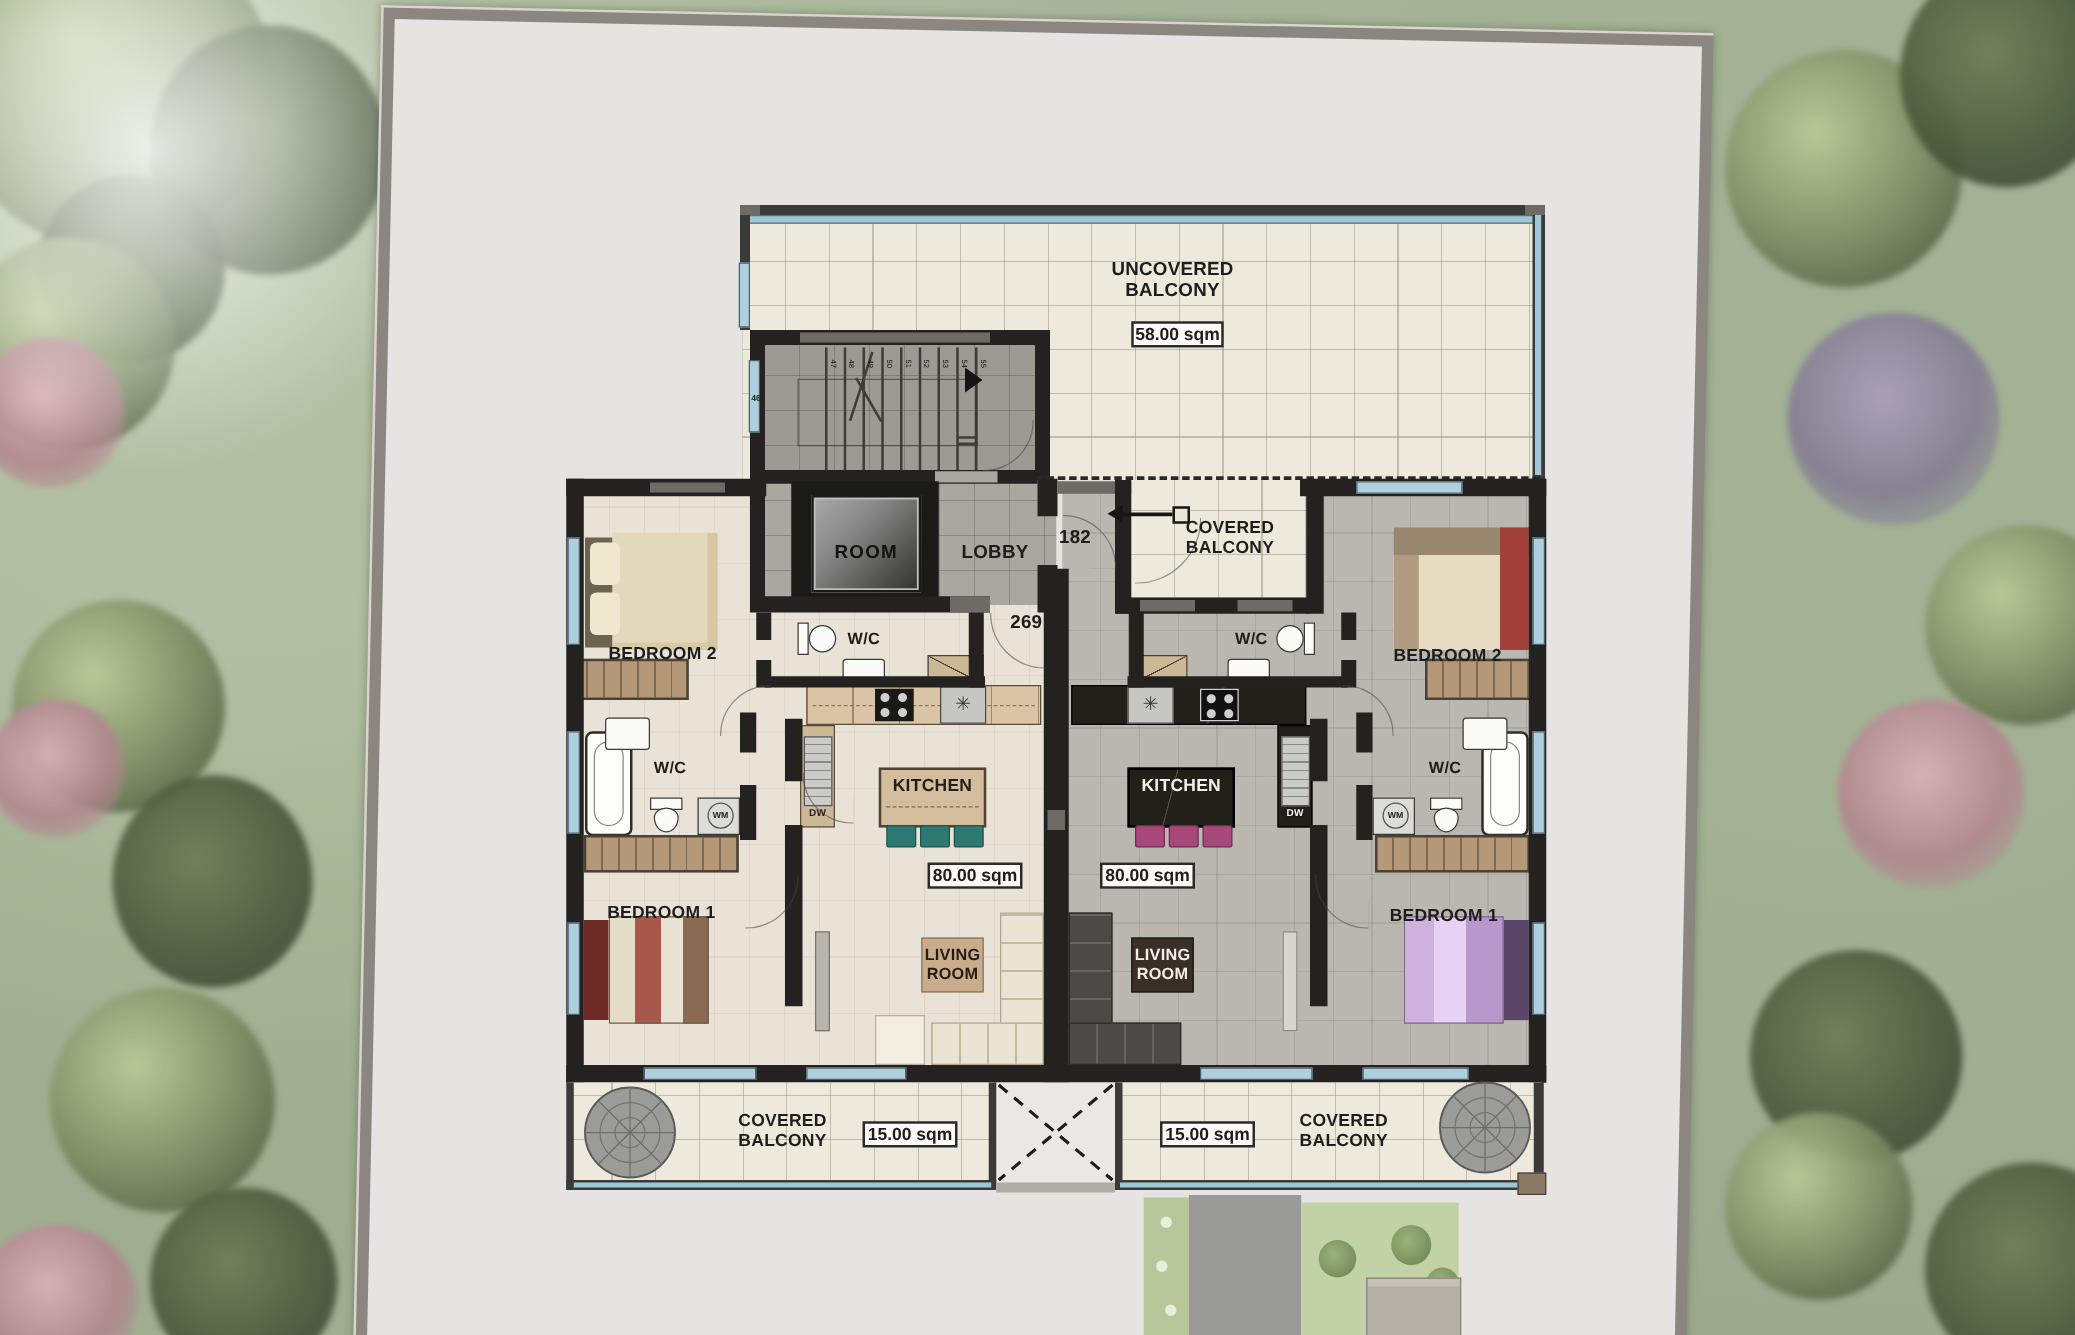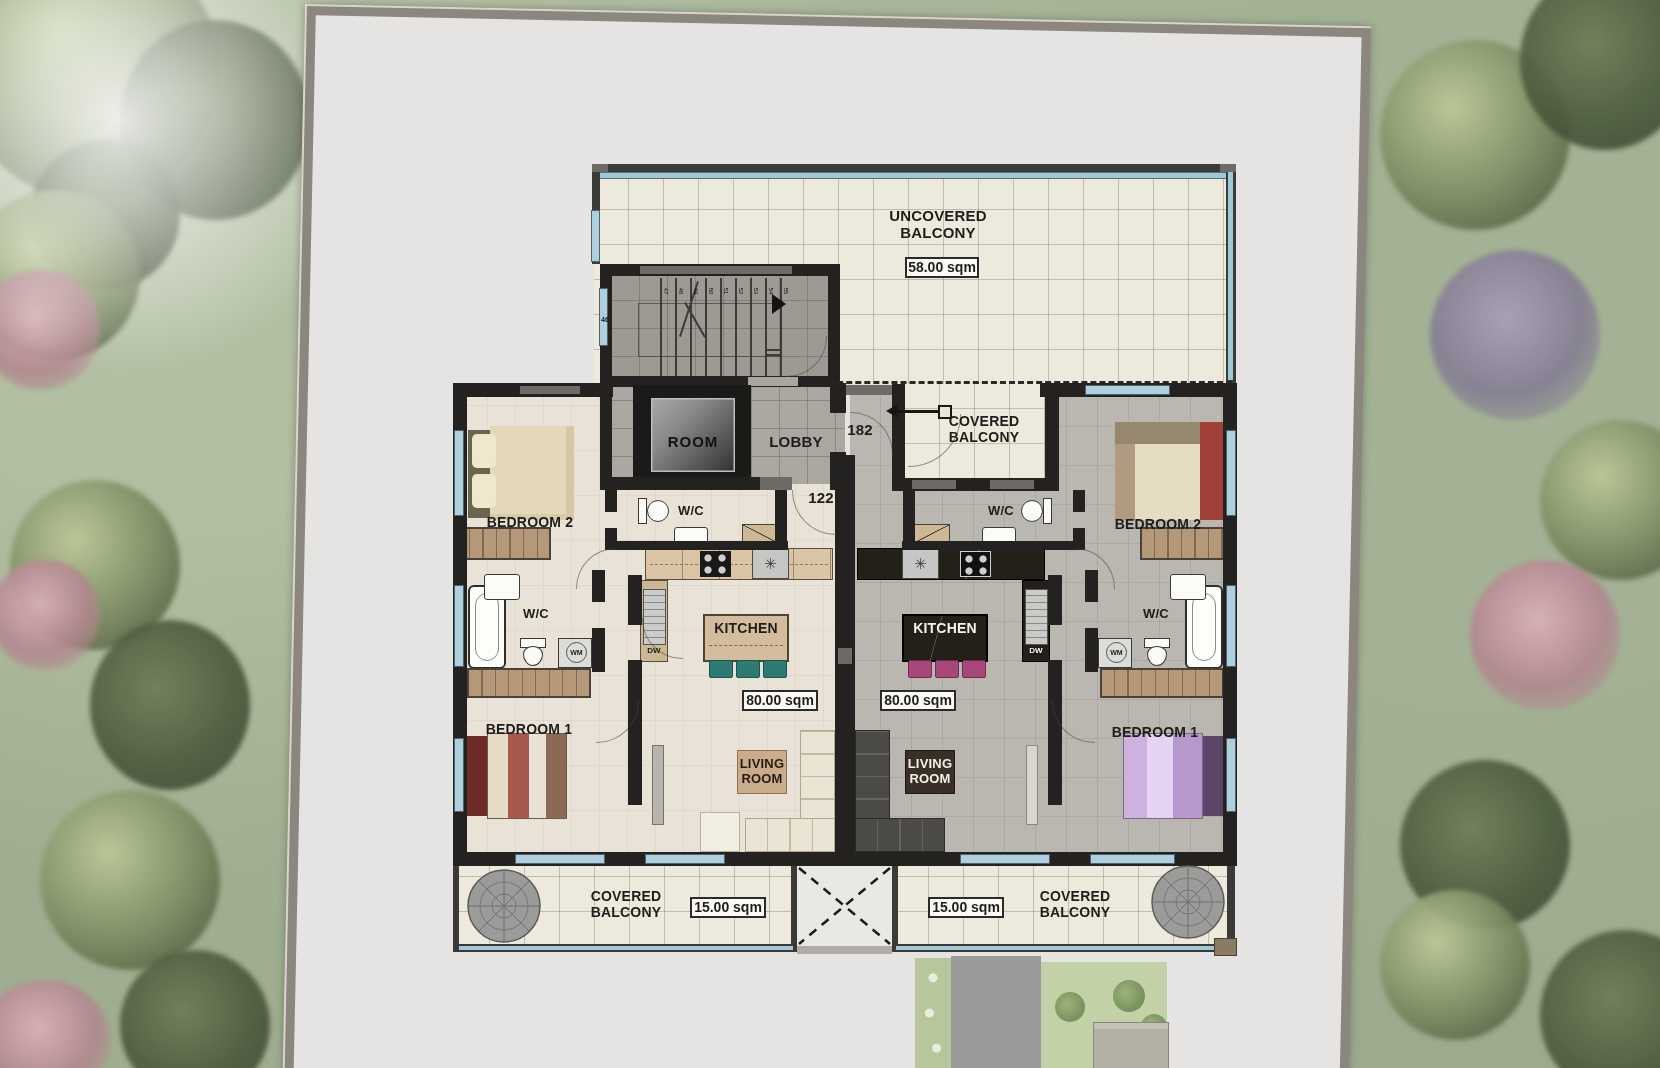--- a/index.html
+++ b/index.html
@@ -326,20 +326,20 @@
   <div class="lbl" style="left:517px;top:607px;width:38px;font-size:13px;">W/C</div>
   <div class="lbl" style="left:1137px;top:607px;width:38px;font-size:13px;">W/C</div>
   <div class="area-box" style="left:742px;top:690px;width:72px;height:17px;">80.00 sqm</div>
   <div class="area-box" style="left:880px;top:690px;width:72px;height:17px;">80.00 sqm</div>
   <div class="lbl" style="left:737px;top:750px;width:48px;height:36px;font-size:13px;background:#c9ad8b;border:1px solid #8a7358;color:#241c12;padding-top:6px;">LIVING ROOM</div>
   <div class="lbl" style="left:905px;top:750px;width:48px;height:36px;font-size:13px;background:#3a2f26;border:1px solid #1e1712;color:#f2efe9;padding-top:6px;">LIVING ROOM</div>
   <div class="lbl" style="left:469px;top:721px;width:120px;font-size:14px;">BEDROOM 1</div>
   <div class="lbl" style="left:1095px;top:724px;width:120px;font-size:14px;">BEDROOM 1</div>
   <div class="lbl" style="left:762px;top:433px;width:68px;font-size:15px;">LOBBY</div>
   <div class="lbl" style="left:843px;top:421px;width:34px;font-size:15px;">182</div>
-  <div class="lbl" style="left:804px;top:489px;width:34px;font-size:15px;">122</div>
+  <div class="lbl" style="left:804px;top:489px;width:34px;font-size:15px;">269</div>
   <div class="lbl" style="left:943px;top:413px;width:82px;font-size:14px;">COVERED BALCONY</div>
   <div class="lbl" style="left:585px;top:888px;width:82px;font-size:14px;">COVERED BALCONY</div>
   <div class="area-box" style="left:690px;top:897px;width:72px;height:17px;">15.00 sqm</div>
   <div class="area-box" style="left:928px;top:897px;width:72px;height:17px;">15.00 sqm</div>
   <div class="lbl" style="left:1034px;top:888px;width:82px;font-size:14px;">COVERED BALCONY</div>
 
 </div>
 
 </body></html>

